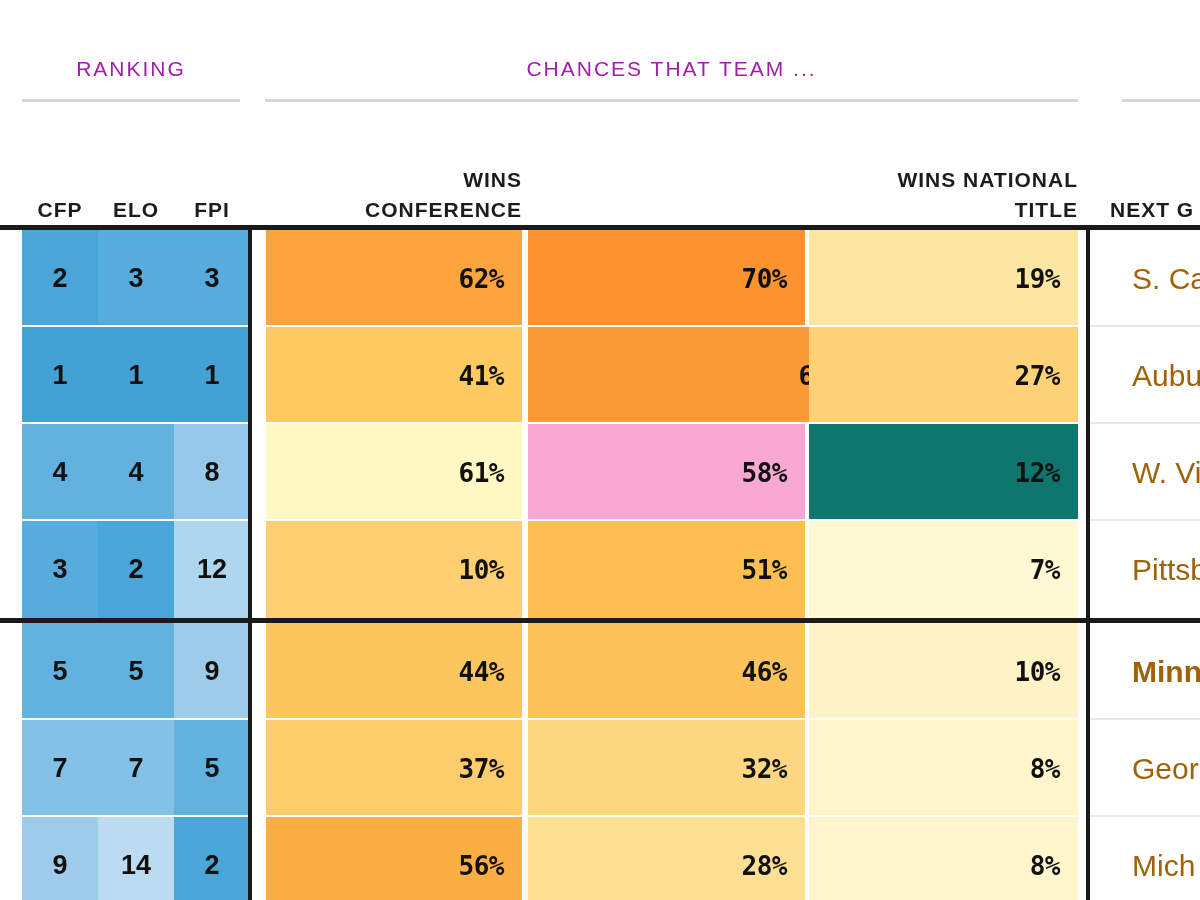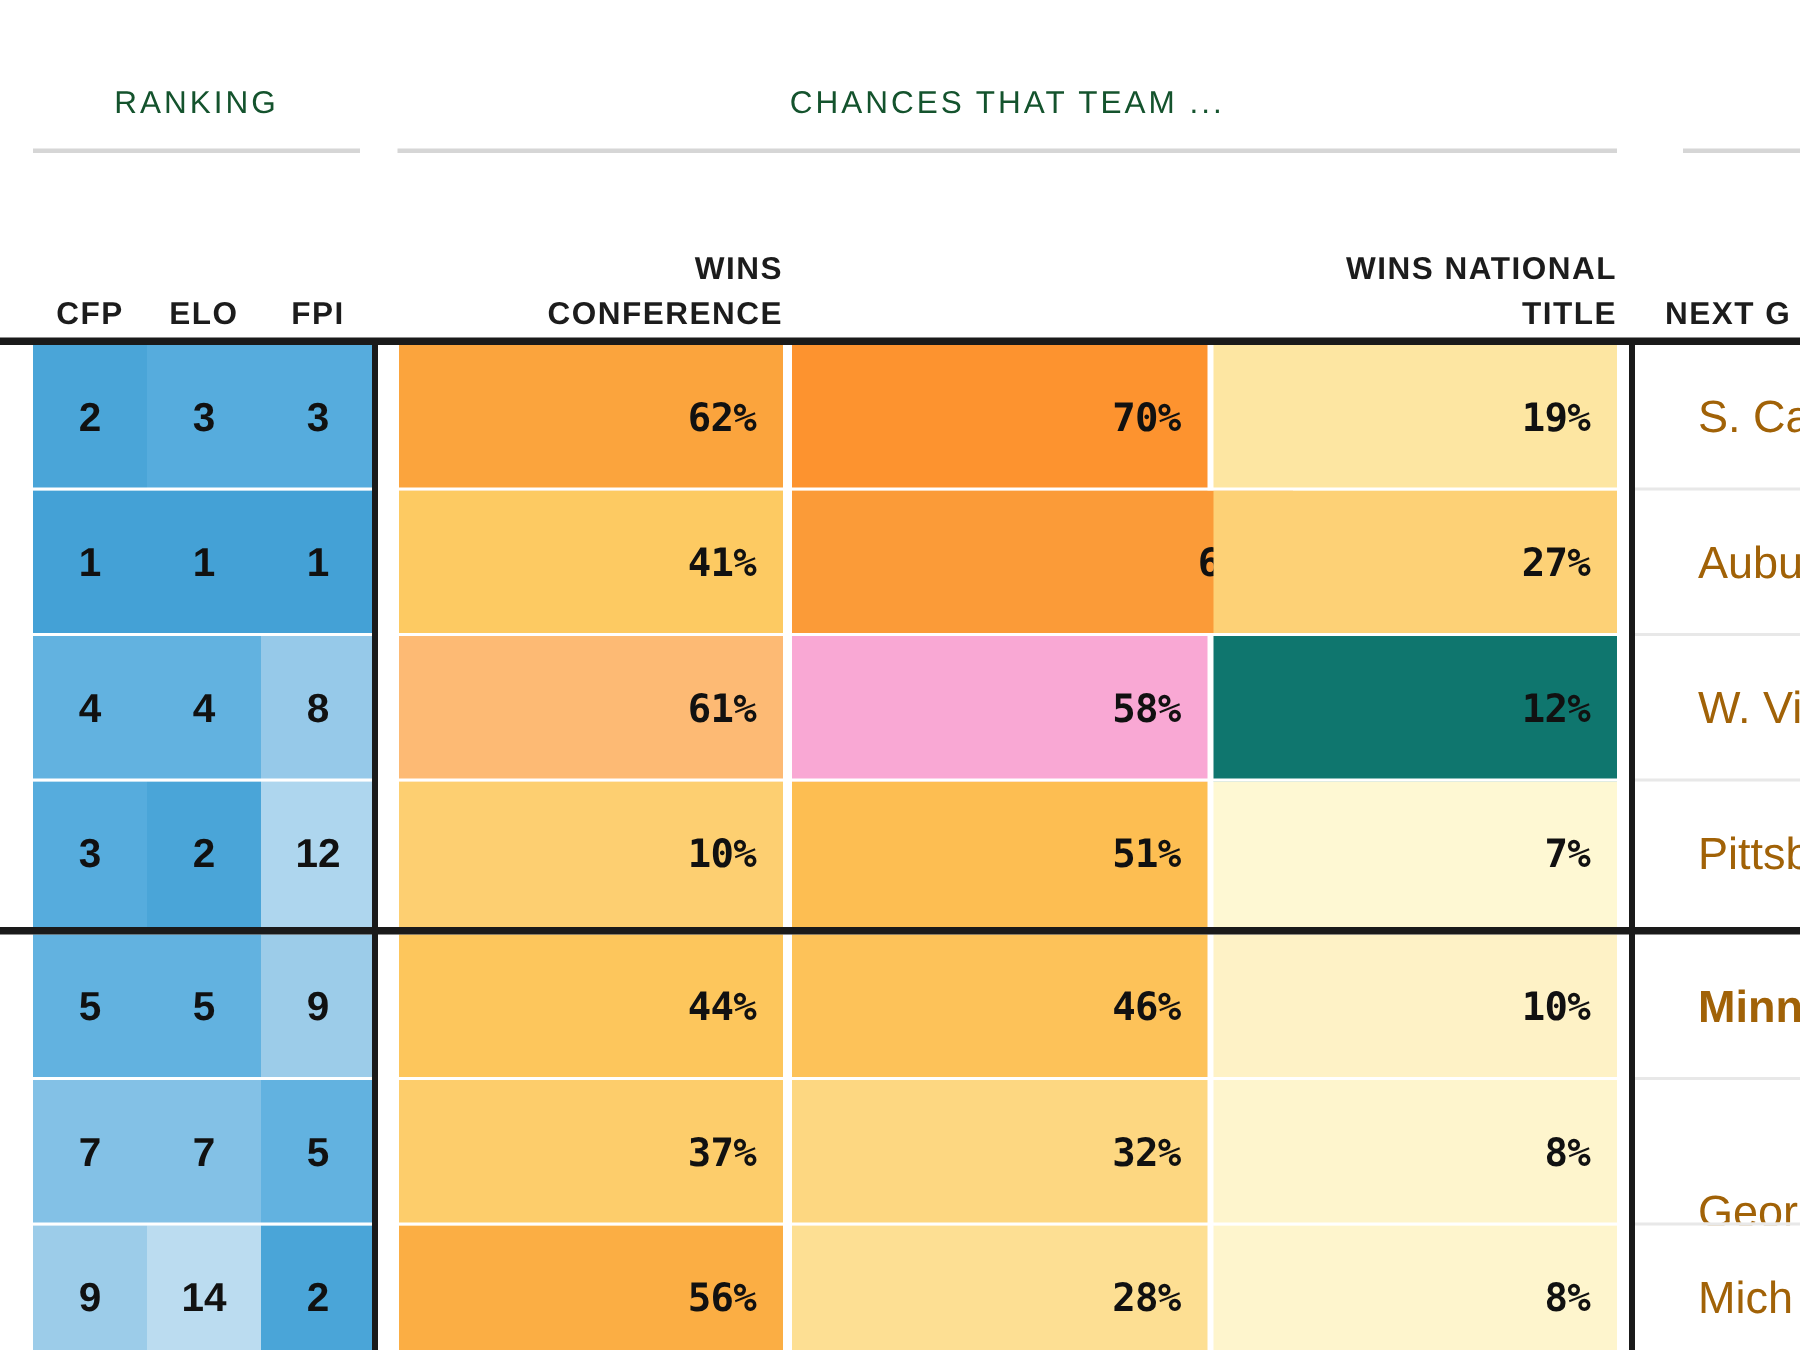--- a/index.html
+++ b/index.html
@@ -7,21 +7,21 @@
     width:1200px;height:900px;overflow:hidden;background:#ffffff;
     font-family:"Liberation Sans",sans-serif;
     -webkit-font-smoothing:antialiased;
   }
   .sheet{position:relative;width:1200px;height:900px;}
 
   
   .grouphead{position:absolute;top:0;left:0;width:1200px;height:106px;}
   .glabel{
     position:absolute;text-align:center;
-    font-size:21px;letter-spacing:2.0px;color:#14532d;
+    font-size:21px;letter-spacing:2.0px;color:#a21caf;
     font-weight:400;white-space:nowrap;
   }
   .grule{position:absolute;height:3px;background:#d6d6d6;top:99px;}
 
   
   .colheads{position:absolute;left:0;top:106px;width:1200px;height:119px;}
   .ch{
     position:absolute;bottom:0;font-size:21px;letter-spacing:1.0px;
     color:#1c1c1c;font-weight:700;line-height:30px;
   }
@@ -99,21 +99,21 @@
         <div class="cell pct" style="left: 528px; width: 334px; background: rgb(251, 155, 56);">67%</div>
         <div class="cell pct" style="left: 809px; width: 269px; background: rgb(253, 209, 118);">27%</div>
         <div class="cell team" style="left: 1110px; width: 90px;">Aubu</div>
       </div>
       <div class="rowsep" style="top: 197px;"></div>
       <div class="teamsep" style="top: 197px; left: 1090px; width: 110px;"></div>
       <div class="row" style="top: 199px;">
         <div class="cell num" style="left: 22px; width: 76px; background: rgb(98, 178, 224);">4</div>
         <div class="cell num" style="left: 98px; width: 76px; background: rgb(98, 178, 224);">4</div>
         <div class="cell num" style="left: 174px; width: 76px; background: rgb(150, 201, 233);">8</div>
-        <div class="cell pct" style="left: 266px; width: 256px; background: #fdba74;">61%</div>
+        <div class="cell pct" style="left: 266px; width: 256px; background: #fef9c3;">61%</div>
         <div class="cell pct" style="left: 528px; width: 277px; background: #f9a8d4;">58%</div>
         <div class="cell pct" style="left: 809px; width: 269px; background: #0f766e;">12%</div>
         <div class="cell team" style="left: 1110px; width: 90px;">W. Vi</div>
       </div>
       <div class="rowsep" style="top: 294px;"></div>
       <div class="teamsep" style="top: 294px; left: 1090px; width: 110px;"></div>
       <div class="row" style="top: 296px;">
         <div class="cell num" style="left: 22px; width: 76px; background: rgb(86, 172, 221);">3</div>
         <div class="cell num" style="left: 98px; width: 76px; background: rgb(74, 165, 216);">2</div>
         <div class="cell num" style="left: 174px; width: 76px; background: rgb(174, 214, 238);">12</div>
@@ -133,21 +133,21 @@
       </div>
       <div class="rowsep" style="top: 493px;"></div>
       <div class="teamsep" style="top: 493px; left: 1090px; width: 110px;"></div>
       <div class="row" style="top: 495px;">
         <div class="cell num" style="left: 22px; width: 76px; background: rgb(131, 193, 230);">7</div>
         <div class="cell num" style="left: 98px; width: 76px; background: rgb(131, 193, 230);">7</div>
         <div class="cell num" style="left: 174px; width: 76px; background: rgb(98, 178, 224);">5</div>
         <div class="cell pct" style="left: 266px; width: 256px; background: rgb(253, 205, 107);">37%</div>
         <div class="cell pct" style="left: 528px; width: 277px; background: rgb(253, 215, 129);">32%</div>
         <div class="cell pct" style="left: 809px; width: 269px; background: rgb(254, 245, 205);">8%</div>
-        <div class="cell team" style="left: 1110px; width: 90px; margin-top: 40px;">Geor</div>
+        <div class="cell team" style="left: 1110px; width: 90px;">Geor</div>
       </div>
       <div class="rowsep" style="top: 590px;"></div>
       <div class="teamsep" style="top: 590px; left: 1090px; width: 110px;"></div>
       <div class="row" style="top: 592px;">
         <div class="cell num" style="left: 22px; width: 76px; background: rgb(156, 204, 233);">9</div>
         <div class="cell num" style="left: 98px; width: 76px; background: rgb(187, 220, 240);">14</div>
         <div class="cell num" style="left: 174px; width: 76px; background: rgb(74, 165, 216);">2</div>
         <div class="cell pct" style="left: 266px; width: 256px; background: rgb(251, 174, 68);">56%</div>
         <div class="cell pct" style="left: 528px; width: 277px; background: rgb(253, 223, 147);">28%</div>
         <div class="cell pct" style="left: 809px; width: 269px; background: rgb(254, 245, 205);">8%</div>

